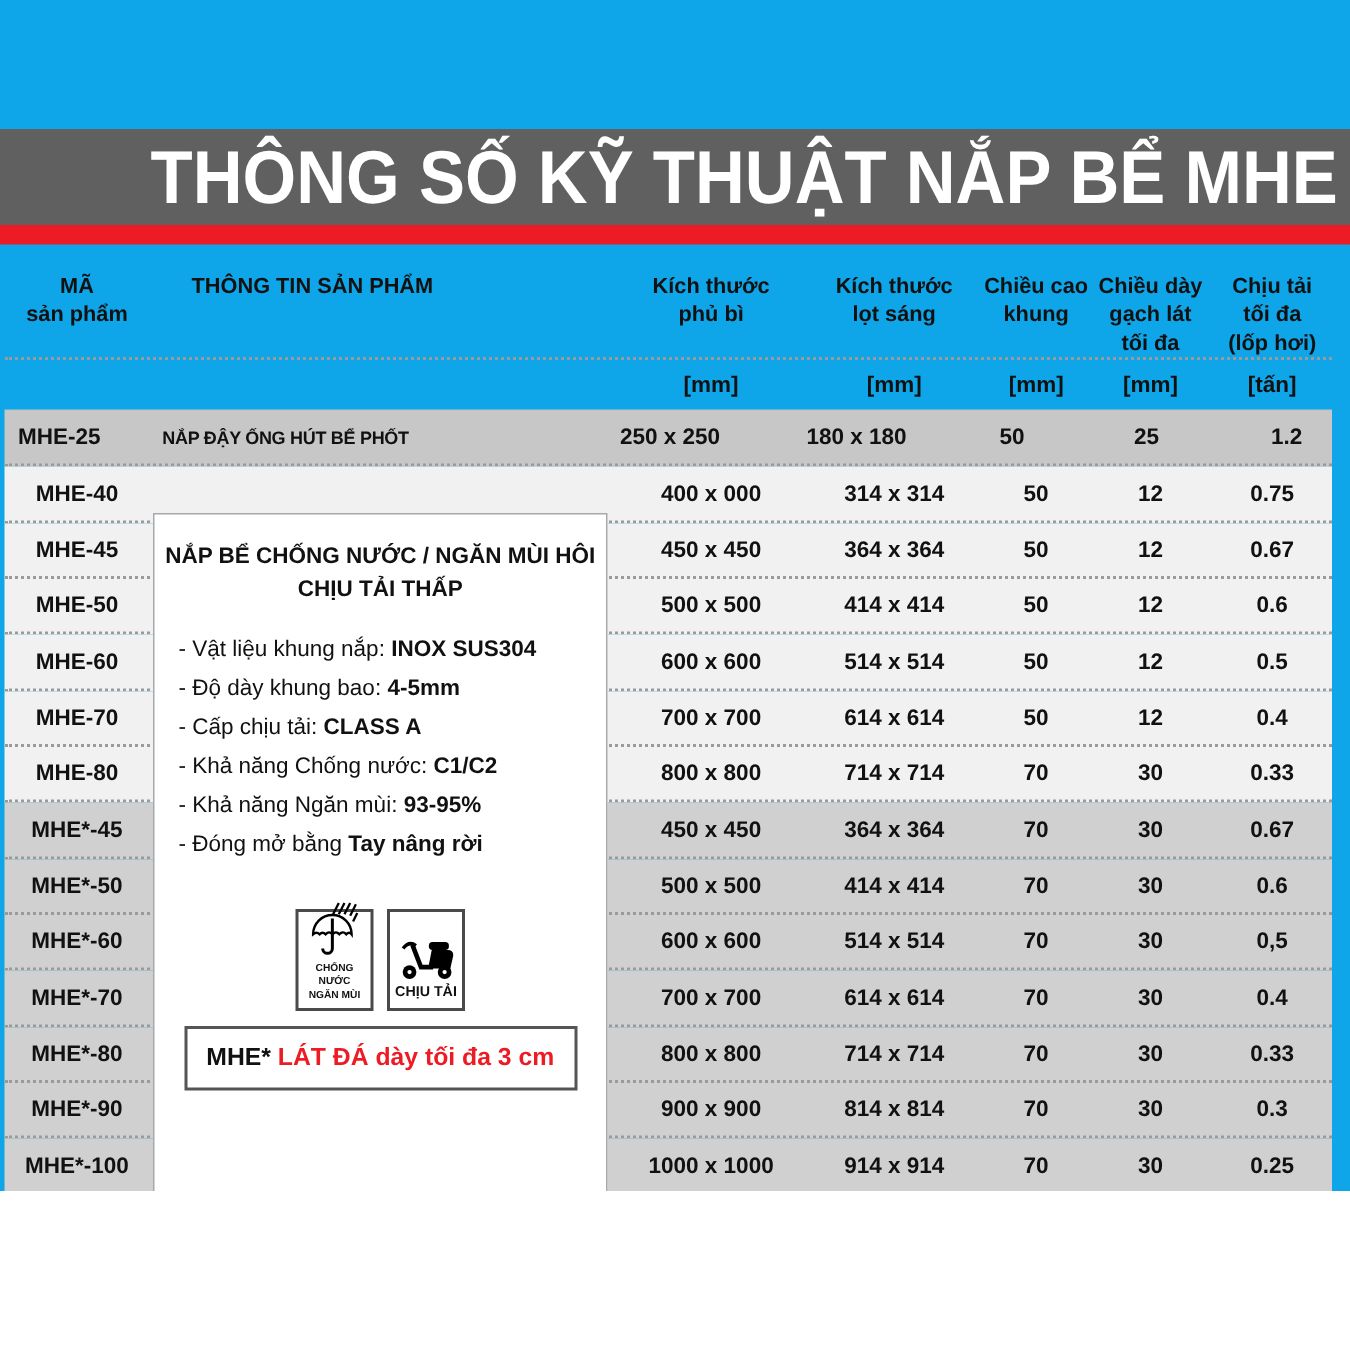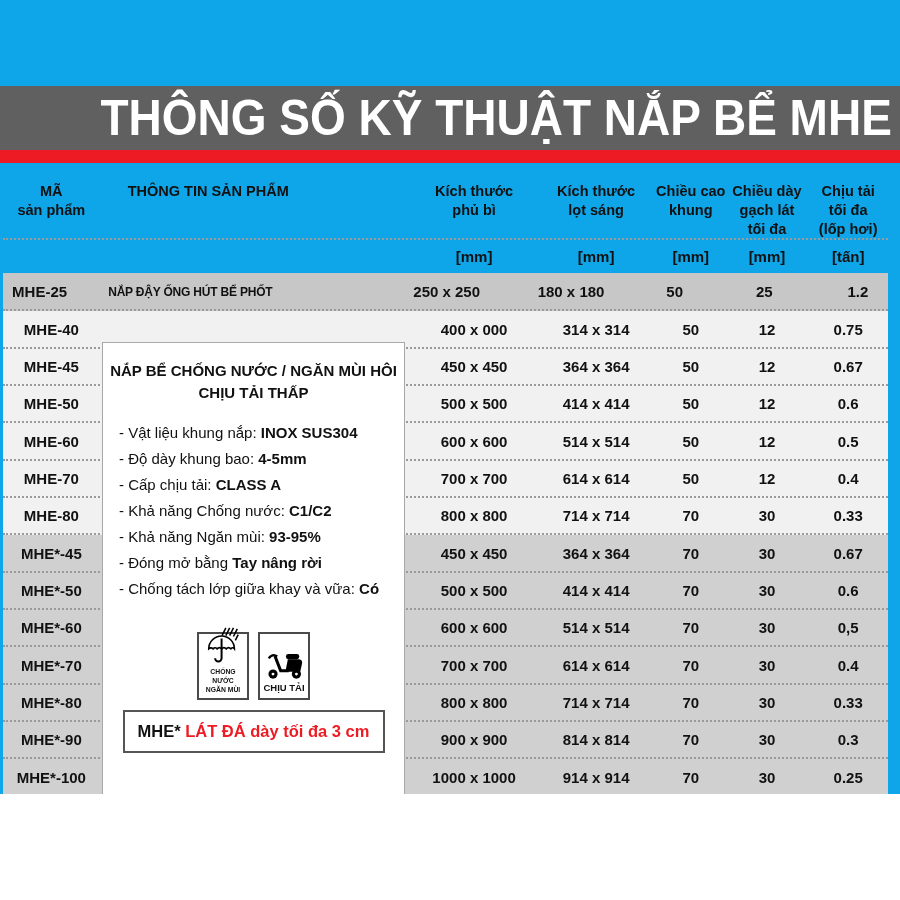--- a/index.html
+++ b/index.html
@@ -226,21 +226,20 @@
     <div class="ov-title">NẮP BỂ CHỐNG NƯỚC / NGĂN MÙI HÔI
 CHỊU TẢI THẤP</div>
 
     <div class="ov-specs">
         <div class="spec-line"><span>- Vật liệu khung nắp: </span><b>INOX SUS304</b></div>
         <div class="spec-line"><span>- Độ dày khung bao: </span><b>4-5mm</b></div>
         <div class="spec-line"><span>- Cấp chịu tải: </span><b>CLASS A</b></div>
         <div class="spec-line"><span>- Khả năng Chống nước: </span><b>C1/C2</b></div>
         <div class="spec-line"><span>- Khả năng Ngăn mùi: </span><b>93-95%</b></div>
         <div class="spec-line"><span>- Đóng mở bằng </span><b>Tay nâng rời</b></div>
-        <div class="spec-line"><span>- Chống tách lớp giữa khay và vữa: </span><b>Có</b></div>
       </div>
 
     <div class="badges">
       <div class="badge">
         <span>
           <svg viewBox="0 0 36 40" width="36" height="38" xmlns="http://www.w3.org/2000/svg">
             <g stroke="#000" stroke-width="1.6" fill="none">
               <path d="M21 1 L17 9"></path>
                 <path d="M25 1 L21 9"></path>
                 <path d="M29 1 L25 9"></path>

